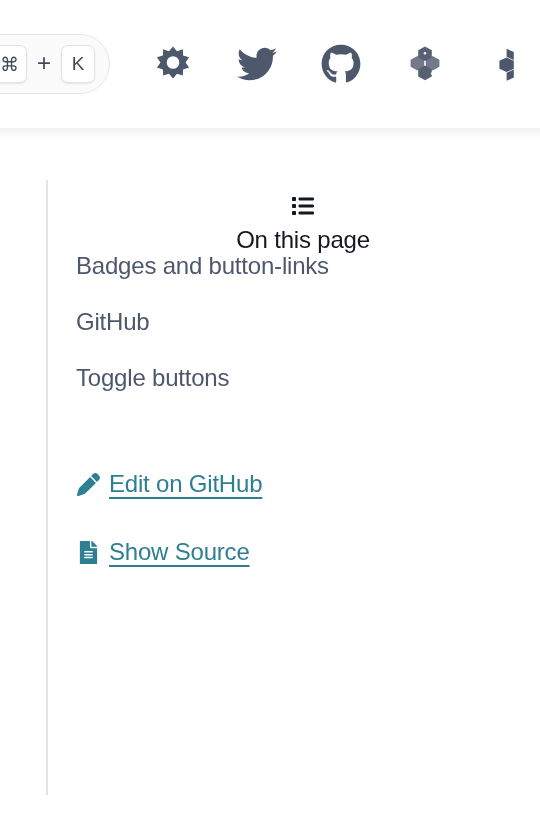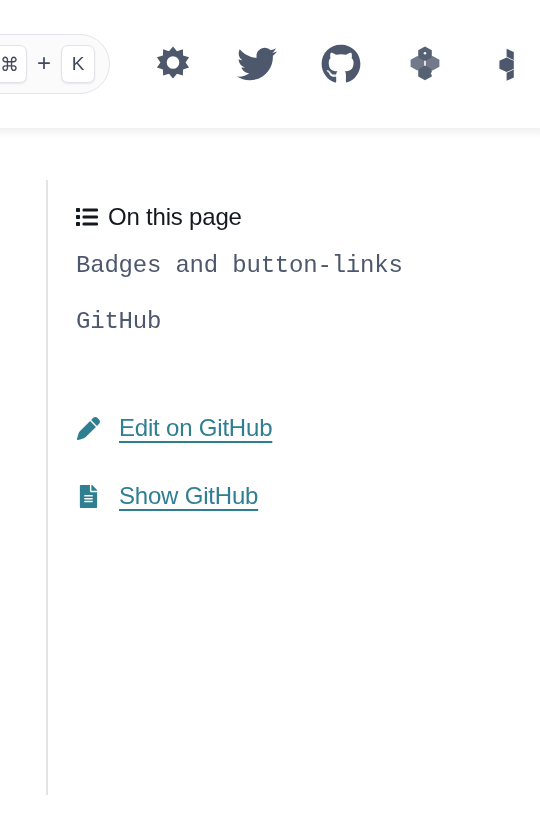--- a/index.html
+++ b/index.html
@@ -111,20 +111,21 @@
     top: 196px;
     width: 470px;
   }
 
   #toc-caption {
     display: flex;
     align-items: center;
     gap: 10px;
     height: 42px;
     margin-left: 16px;
+    flex-direction: column;
   }
   #toc-caption .caption-text {
     font-size: 24px;
     color: #14181f;
     letter-spacing: -0.2px;
   }
   .list-icon {
     width: 22px;
     height: 20px;
     display: block;
@@ -135,21 +136,20 @@
     display: block;
     height: 56px;
     line-height: 56px;
     padding-left: 16px;
     font-size: 24px;
     color: #4d586d;
     letter-spacing: -0.2px;
     text-decoration: none;
     white-space: nowrap;
     box-sizing: border-box;
-    font-family: Liberation Mono, monospace;
   }
 
   
   #toc-item-tabs-wrap {
     position: relative;
   }
   #tabs-highlight {
     position: absolute;
     left: -23px;
     top: 3px;
@@ -161,21 +161,21 @@
     pointer-events: none;
   }
 
   #toc-links {
     margin-top: 56px;
     margin-left: 16px;
   }
   .meta-link {
     display: flex;
     align-items: center;
-    gap: 19px;
+    gap: 9px;
     height: 44px;
     text-decoration: none;
     width: fit-content;
   }
   .meta-link .meta-text {
     font-size: 24px;
     color: #2f7f92;
     text-decoration: underline;
     text-underline-offset: 5px;
     text-decoration-thickness: 2px;
@@ -267,37 +267,38 @@
         <rect x="6.5" y="15.6" width="15.5" height="2.8" rx="1.2"></rect>
       </svg>
     </span>
     <span class="caption-text">On this page</span>
   </div>
 
   <a class="toc-item" href="#">Badges and button-links</a>
   <a class="toc-item" href="#">GitHub</a>
 
 
+  <a class="toc-item" href="#">Toggle buttons</a>
 
   <div id="toc-links">
 
     <a class="meta-link" href="#">
       <span class="meta-icon">
         <svg width="23" height="23" viewBox="0 0 512 512" fill="currentColor" aria-hidden="true">
           <path d="M362.7 19.3L314.3 67.7 444.3 197.7l48.4-48.4c25-25 25-65.5 0-90.5L453.3 19.3c-25-25-65.5-25-90.6 0zm-71 71L58.6 323.5c-10.4 10.4-18 23.3-22.2 37.4L1 481.2C-1.5 489.7.8 498.8 7 505s15.3 8.5 23.7 6.1l120.3-35.4c14.1-4.2 27-11.8 37.4-22.2L421.7 220.3 291.7 90.3z"></path>
         </svg>
       </span>
       <span class="meta-text">Edit on GitHub</span>
     </a>
 
     <div class="meta-gap"></div>
 
     <a class="meta-link" href="#">
       <span class="meta-icon">
         <svg width="21" height="23" viewBox="0 0 384 512" fill="currentColor" aria-hidden="true">
           <path d="M224 136V0H24C10.7 0 0 10.7 0 24v464c0 13.3 10.7 24 24 24h336c13.3 0 24-10.7 24-24V160H248c-13.2 0-24-10.8-24-24zm64 236c0 6.6-5.4 12-12 12H108c-6.6 0-12-5.4-12-12v-8c0-6.6 5.4-12 12-12h168c6.6 0 12 5.4 12 12v8zm0-64c0 6.6-5.4 12-12 12H108c-6.6 0-12-5.4-12-12v-8c0-6.6 5.4-12 12-12h168c6.6 0 12 5.4 12 12v8zm0-72v8c0 6.6-5.4 12-12 12H108c-6.6 0-12-5.4-12-12v-8c0-6.6 5.4-12 12-12h168c6.6 0 12 5.4 12 12zm96-114.1v6.1H256V0h6.1c6.4 0 12.5 2.5 17 7l97.9 98c4.5 4.5 7 10.6 7 16.9z"></path>
         </svg>
       </span>
-      <span class="meta-text">Show GitHub</span>
+      <span class="meta-text">Show Source</span>
     </a>
 
   </div>
 </nav>
 
 </body></html>

